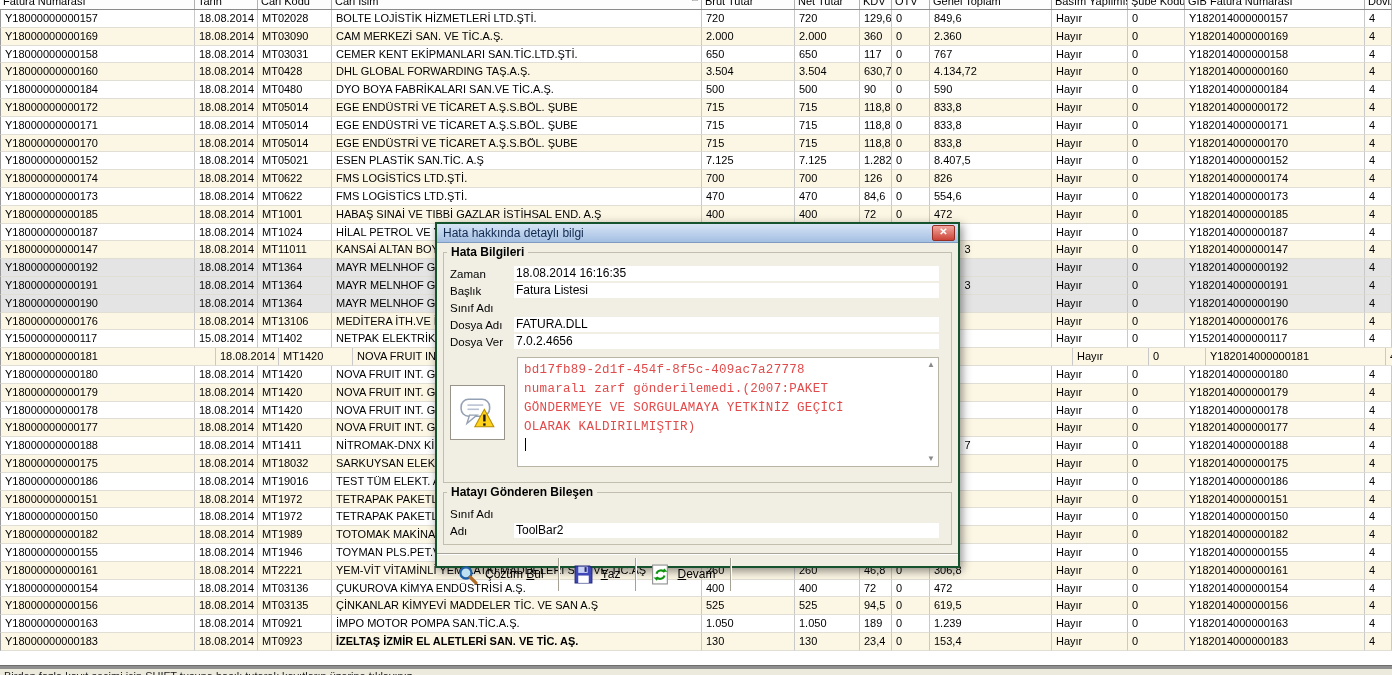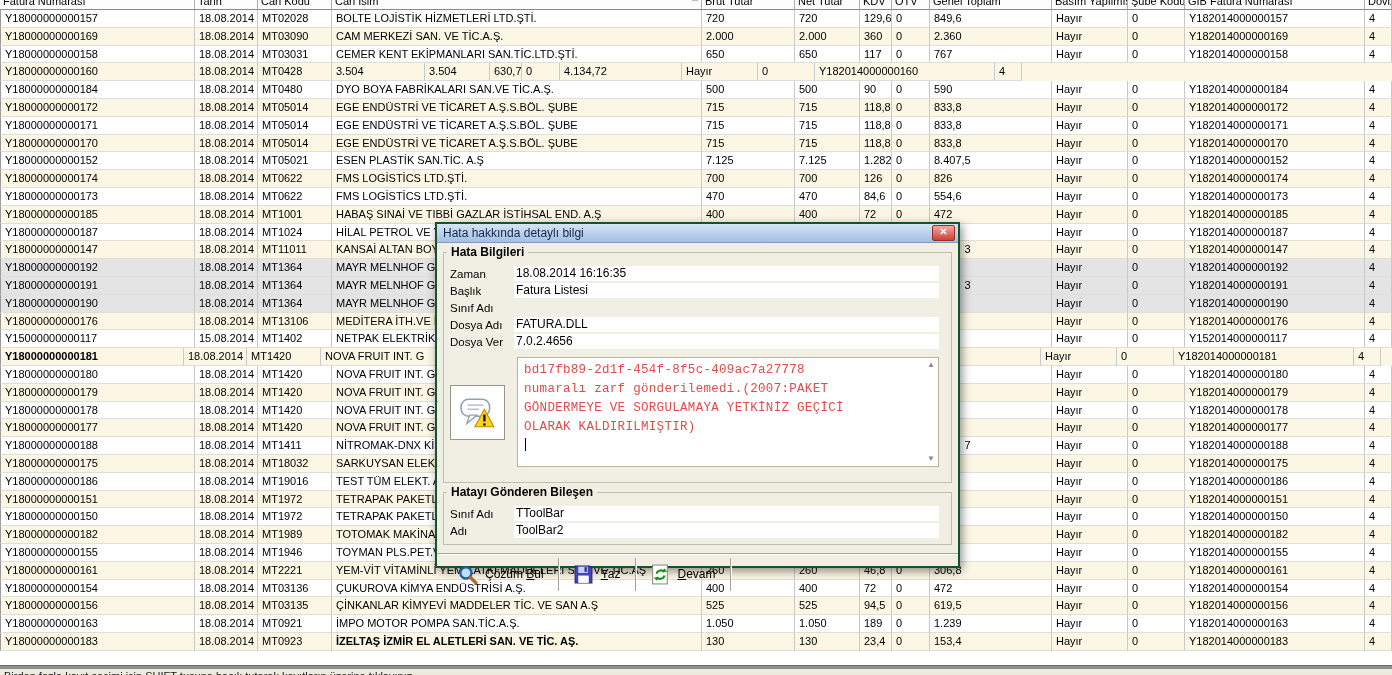--- a/index.html
+++ b/index.html
@@ -145,20 +145,21 @@
         <div class="cell" style="width: 122px;">767</div>
         <div class="cell" style="width: 76px;">Hayır</div>
         <div class="cell" style="width: 57px;">0</div>
         <div class="cell" style="width: 180px;">Y182014000000158</div>
         <div class="cell" style="width: 27px;">4</div>
       </div>
       <div class="trow c">
         <div class="cell first" style="width: 195px;">Y18000000000160</div>
         <div class="cell" style="width: 63px;">18.08.2014</div>
         <div class="cell" style="width: 74px;">MT0428</div>
+        <div class="cell" style="width: 370px;">DHL GLOBAL FORWARDING TAŞ.A.Ş.</div>
         <div class="cell" style="width: 93px;">3.504</div>
         <div class="cell" style="width: 65px;">3.504</div>
         <div class="cell" style="width: 32px;">630,72</div>
         <div class="cell" style="width: 38px;">0</div>
         <div class="cell" style="width: 122px;">4.134,72</div>
         <div class="cell" style="width: 76px;">Hayır</div>
         <div class="cell" style="width: 57px;">0</div>
         <div class="cell" style="width: 180px;">Y182014000000160</div>
         <div class="cell" style="width: 27px;">4</div>
       </div>
@@ -381,21 +382,21 @@
         <div class="cell" style="width: 65px;"></div>
         <div class="cell" style="width: 32px;"></div>
         <div class="cell" style="width: 38px;"></div>
         <div class="cell" style="width: 122px;"></div>
         <div class="cell" style="width: 76px;">Hayır</div>
         <div class="cell" style="width: 57px;">0</div>
         <div class="cell" style="width: 180px;">Y152014000000117</div>
         <div class="cell" style="width: 27px;">4</div>
       </div>
       <div class="trow c">
-        <div class="cell first" style="width: 184px; font-weight: bold;">Y18000000000181</div>
+        <div class="cell first" style="width: 216px;">Y18000000000181</div>
         <div class="cell" style="width: 63px;">18.08.2014</div>
         <div class="cell" style="width: 74px;">MT1420</div>
         <div class="cell" style="width: 370px;">NOVA FRUIT INT. G</div>
         <div class="cell" style="width: 93px;"></div>
         <div class="cell" style="width: 65px;"></div>
         <div class="cell" style="width: 32px;"></div>
         <div class="cell" style="width: 38px;"></div>
         <div class="cell" style="width: 122px;"></div>
         <div class="cell" style="width: 76px;">Hayır</div>
         <div class="cell" style="width: 57px;">0</div>
@@ -703,21 +704,20 @@
         <span class="sarrow dn">▼</span>
       </div>
     </div>
   </div>
 
   <div class="grp" style="padding-top:12px;padding-bottom:5px">
     <span class="grp-legend">Hatayı Gönderen Bileşen</span>
     <div id="snd-fields">
         <div class="fldrow">
           <span class="fldlab">Sınıf Adı</span>
-          <span class="fldval">TToolBar</span>
         </div>
         <div class="fldrow">
           <span class="fldlab">Adı</span>
           <span class="fldval">ToolBar2</span>
         </div>
       </div>
   </div>
 
   <div class="btnbar" id="btnbar">
       <button class="tbtn">

